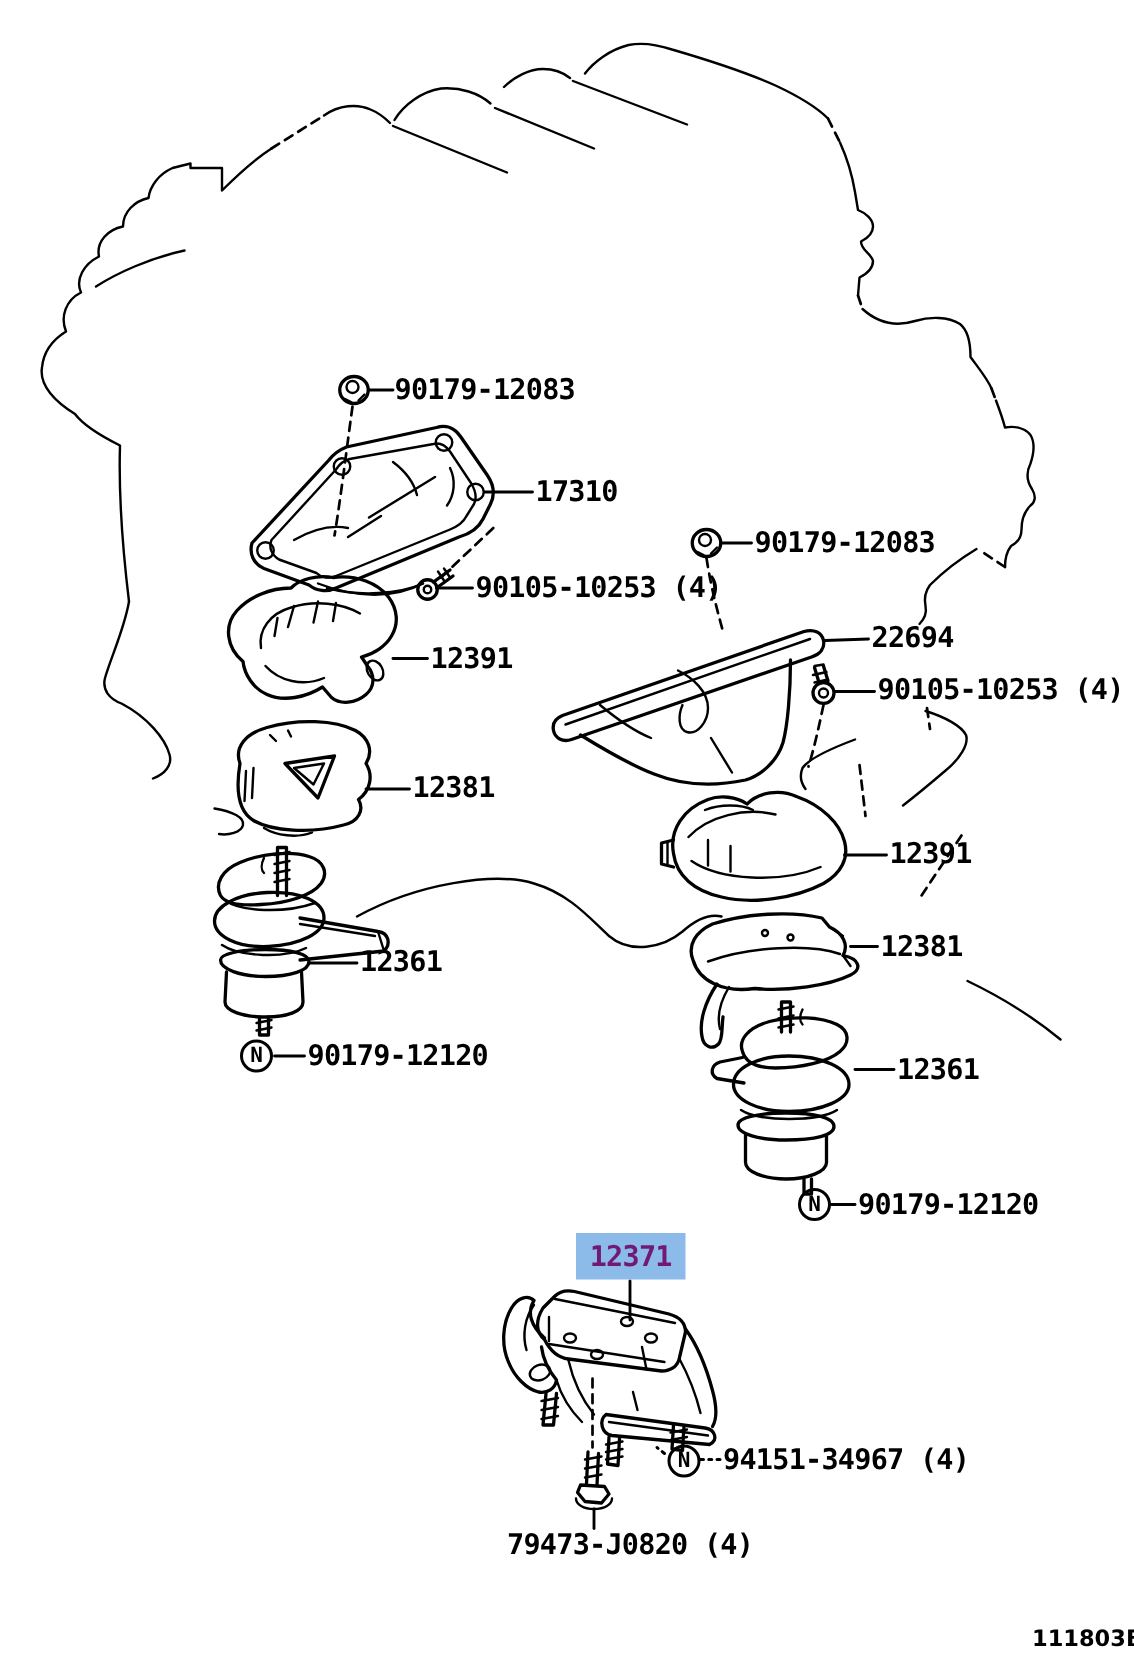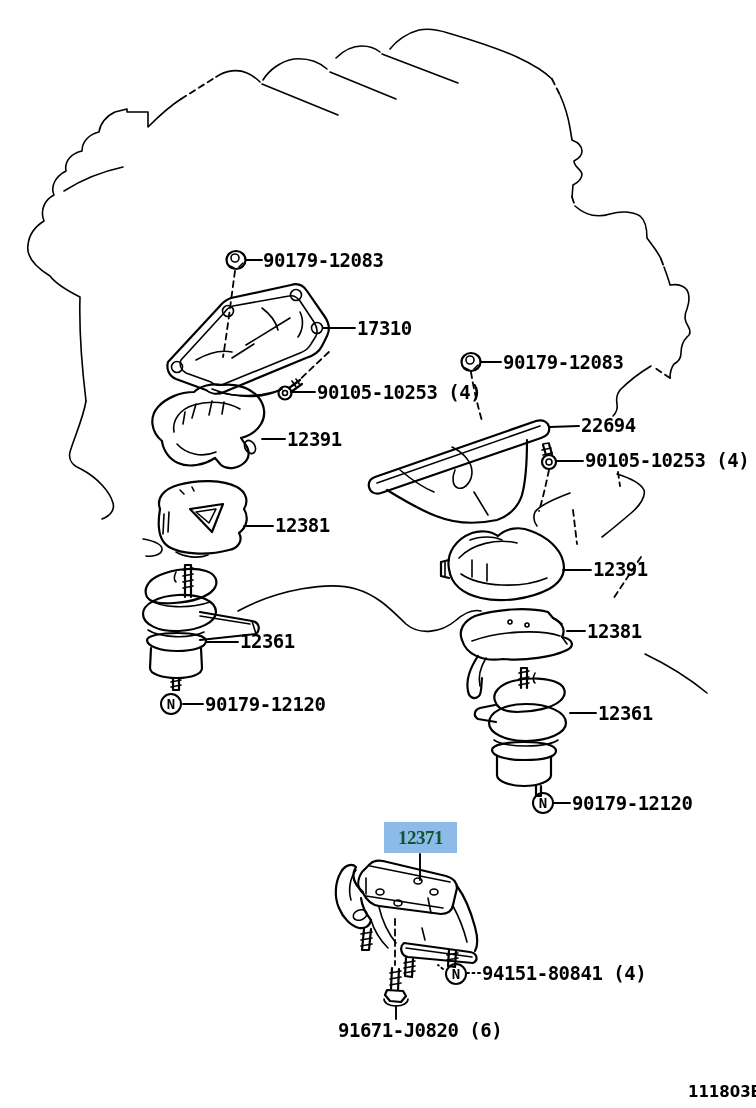--- a/index.html
+++ b/index.html
@@ -240,25 +240,25 @@
 <div class="lbl" style="left:581px;top:415px">22694</div>
 <div class="lbl" style="left:585px;top:450px">90105-10253 (4)</div>
 <div class="lbl" style="left:287px;top:429px">12391</div>
 <div class="lbl" style="left:275px;top:515px">12381</div>
 <div class="lbl" style="left:240px;top:631px">12361</div>
 <div class="lbl" style="left:205px;top:694px">90179-12120</div>
 <div class="lbl" style="left:593px;top:559px">12391</div>
 <div class="lbl" style="left:587px;top:621px">12381</div>
 <div class="lbl" style="left:598px;top:703px">12361</div>
 <div class="lbl" style="left:572px;top:793px">90179-12120</div>
-<div class="lbl" style="left:482px;top:963px">94151-80841 (4)</div>
-<div class="lbl" style="left:338px;top:1020px">91671-J0820 (6)</div>
+<div class="lbl" style="left:482px;top:963px">94151-34967 (4)</div>
+<div class="lbl" style="left:338px;top:1020px">79473-J0820 (4)</div>
 
 <div class="hl" style="background: rgb(140, 186, 233);">
-  <div class="lbl" style="color: #14532d; font-family: Liberation Serif, serif;">12371</div>
+  <div class="lbl" style="color: #701a75;">12371</div>
 </div>
 
 <div class="nsym" style="left:160px;top:693px">N</div>
 <div class="nsym" style="left:532px;top:792px">N</div>
 <div class="nsym" style="left:445px;top:963px">N</div>
 
 <div class="footer">111803B</div>
 
 </div>
 

